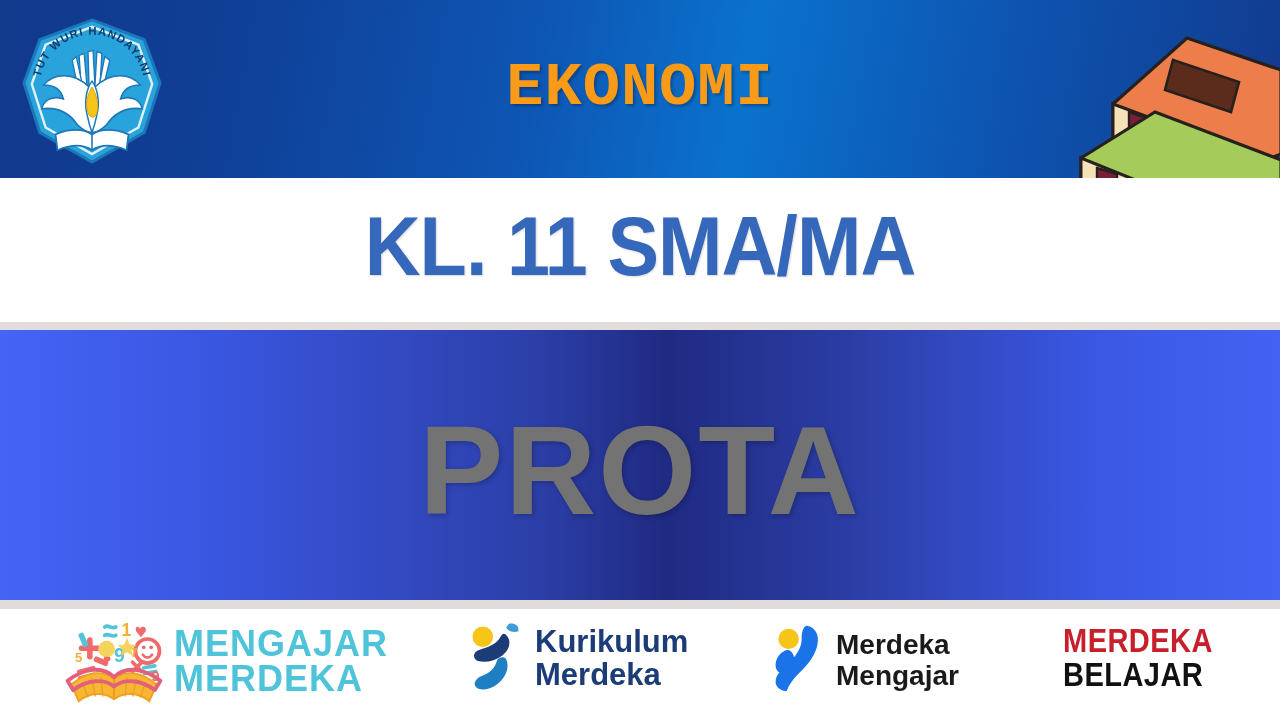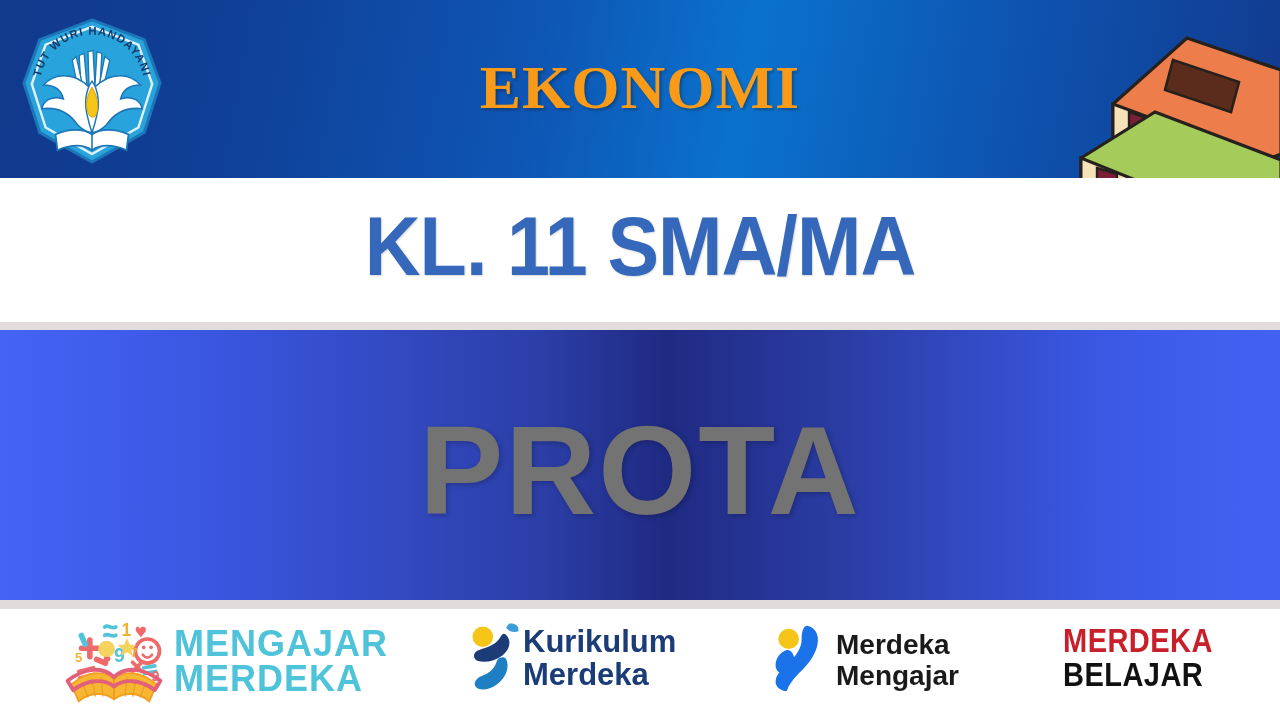--- a/index.html
+++ b/index.html
@@ -14,21 +14,21 @@
   .header-band{
     position:absolute; left:0; top:0; width:1280px; height:178px;
     background:linear-gradient(100deg,#11398c 0%,#0f3f96 18%,#0e56b4 42%,#0a72cd 58%,#0d54b0 78%,#123a8e 100%);
     overflow:visible;
   }
   .subject-title{
     position:absolute; left:0; top:52px; width:1280px; text-align:center;
     font-size:62px; font-weight:bold; letter-spacing:1px;
     color:#F99B19;
     text-shadow:2px 2px 3px rgba(0,0,0,.28);
-    font-family:Liberation Serif, serif;
+    font-family:Liberation Mono, monospace;
   }
 
   
   .logo-tutwuri{ position:absolute; left:18px; top:16px; width:148px; height:150px; }
 
   
   .book-stack{ position:absolute; left:1055px; top:8px; width:230px; height:318px; }
 
   
   .mid-section{
@@ -78,21 +78,21 @@
   .lg-mengajar{ left:62px; top:612px; }
   .mm-text{
     margin-left:8px; color:#4FC3D9; font-weight:bold;
     font-size:36px; line-height:35px; letter-spacing:1px;
   }
   .mm-l2{ display:block; }
 
   
   .lg-kurikulum{ left:465px; top:618px; }
   .km-text{
-    color:#1B3C77; font-weight:bold;
+    margin-left:12px; color:#1B3C77; font-weight:bold;
     font-size:31px; line-height:33px;
   }
   .km-l2{ display:block; }
 
   
   .lg-merdekamengajar{ left:770px; top:622px; }
   .mjm-text{
     margin-left:12px; color:#1a1a1a; font-weight:bold;
     font-size:28px; line-height:31px;
   }

